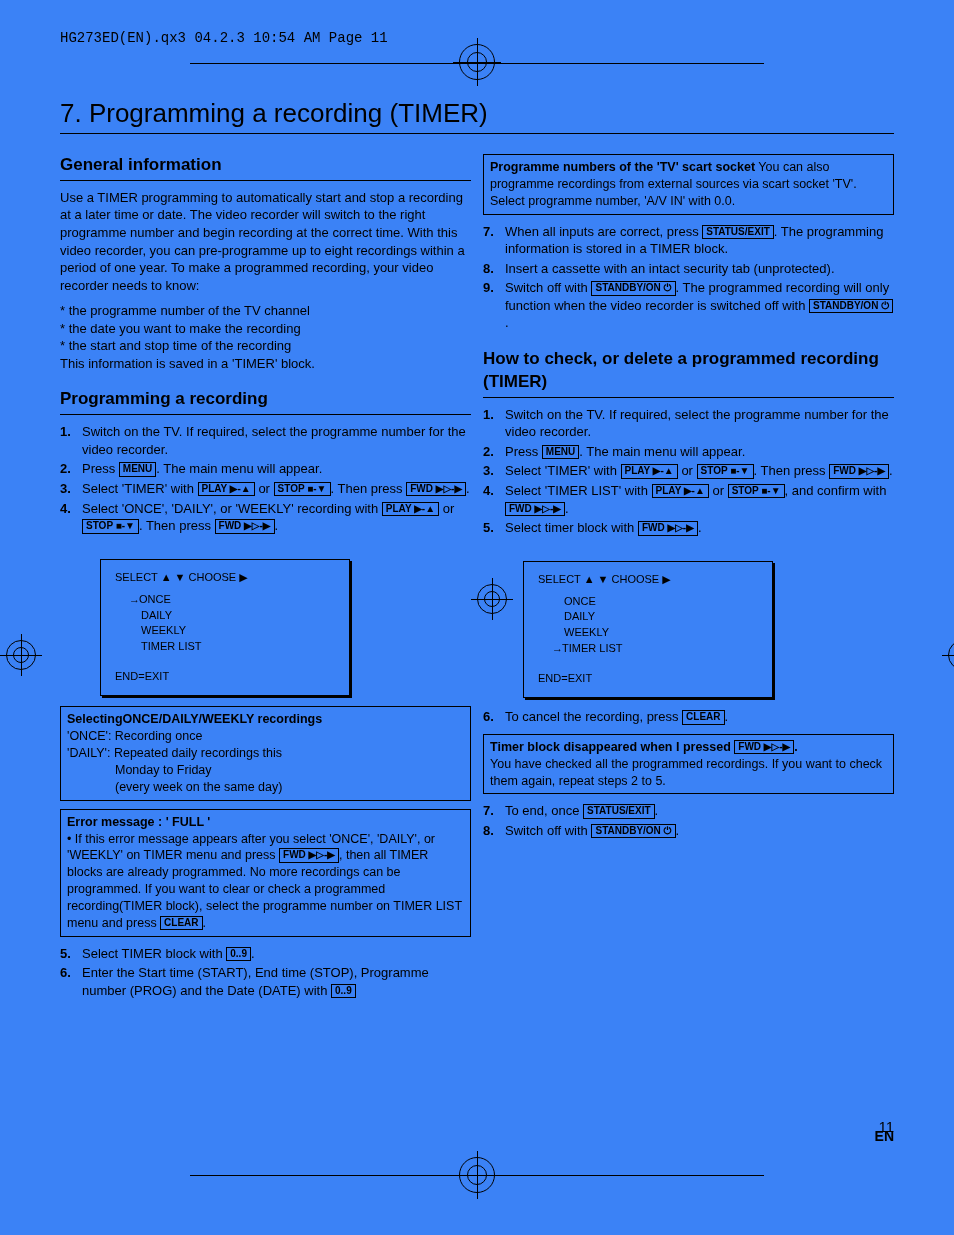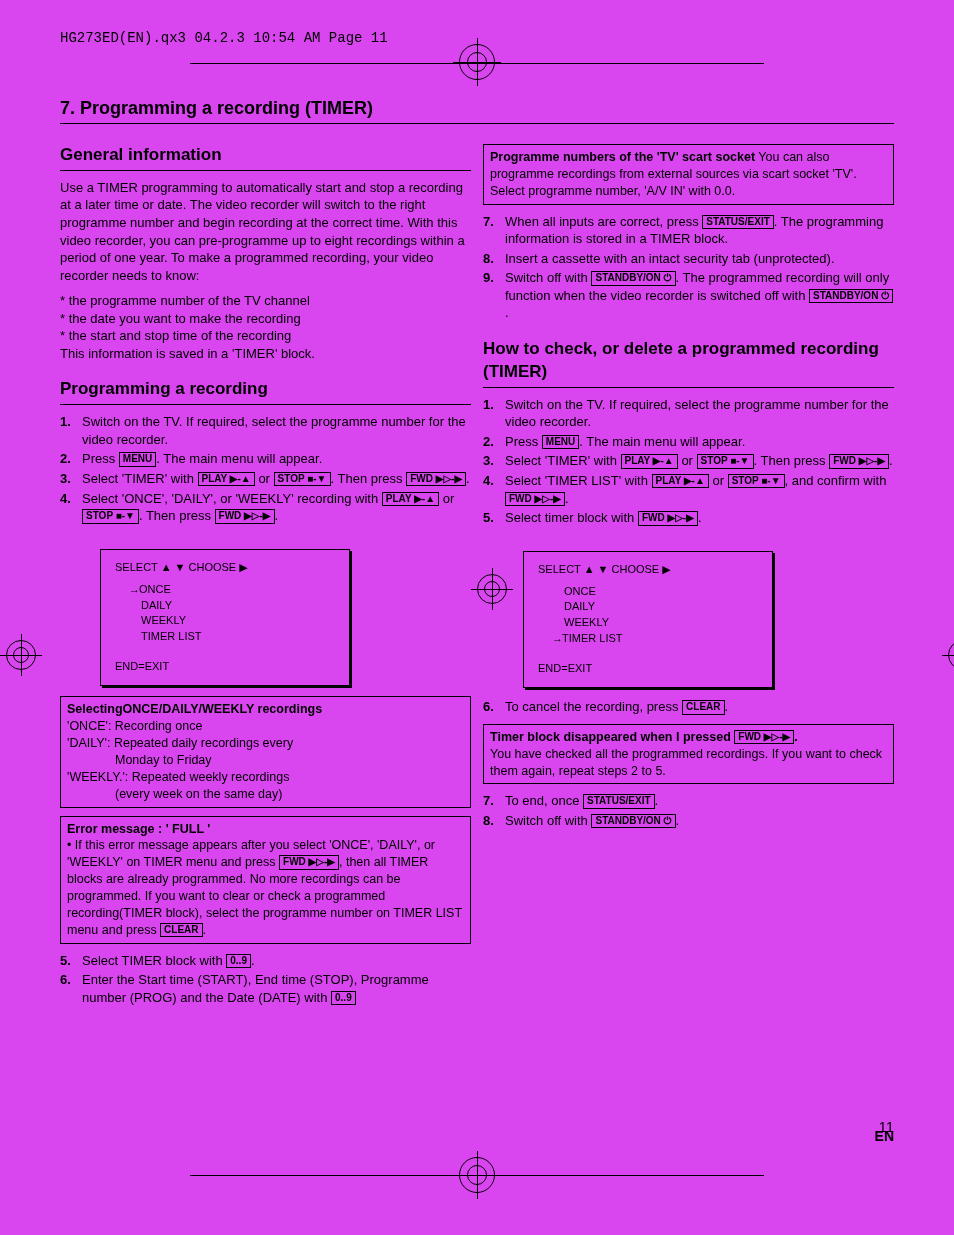--- a/index.html
+++ b/index.html
@@ -7,21 +7,21 @@
     padding: 0;
     background: #fff;
     font-family: Arial, Helvetica, sans-serif;
     font-size: 13px;
     color: #000;
   }
   .page {
     width: 954px;
     height: 1235px;
     position: relative;
-    background: #d946ef;
+    background: #3b82f6;
     box-sizing: border-box;
     padding: 30px 60px 40px 60px;
   }
   .header-line {
     font-family: "Courier New", monospace;
     font-size: 14px;
     color: #000;
     margin-bottom: 8px;
   }
   .crop-top {
@@ -80,22 +80,22 @@
   }
   .crop-circle .cross-v {
     position: absolute;
     left: 18px;
     top: -6px;
     height: 48px;
     width: 0.5px;
     background: #000;
   }
   .title {
-    font-size: 18px;
-    font-weight: bold;
+    font-size: 26px;
+    font-weight: normal;
     border-bottom: 1px solid #000;
     padding-bottom: 4px;
     margin-bottom: 20px;
   }
   .columns {
     display: flex;
     gap: 12px;
     position: relative;
   }
   .col {
@@ -320,23 +320,22 @@
           <div class="menu-item">DAILY</div>
           <div class="menu-item">WEEKLY</div>
           <div class="menu-item">TIMER LIST</div>
         </div>
         <div>END=EXIT</div>
       </div>
 
       <div class="info-box">
         <div class="box-title">SelectingONCE/DAILY/WEEKLY recordings</div>
         <div>'ONCE': Recording once</div>
-        <div>'DAILY': Repeated daily recordings every</div>
+        <div>'DAILY': Repeated daily recordings this</div>
         <div class="indent-list">Monday to Friday</div>
-        <div>'WEEKLY.': Repeated weekly recordings</div>
         <div class="indent-list">(every week on the same day)</div>
       </div>
 
       <div class="info-box">
         <div class="box-title">Error message : ' FULL '</div>
         <div>
           <span>• If this error message appears after you select 'ONCE', 'DAILY', or 'WEEKLY' on TIMER menu and press </span><span class="btn">FWD ▶▷-▶</span><span>, then all TIMER blocks are already programmed. No more recordings can be programmed. If you want to clear or check a programmed recording(TIMER block), select the programme number on TIMER LIST menu and press </span><span class="btn">CLEAR</span><span>.</span>
         </div>
       </div>
 

